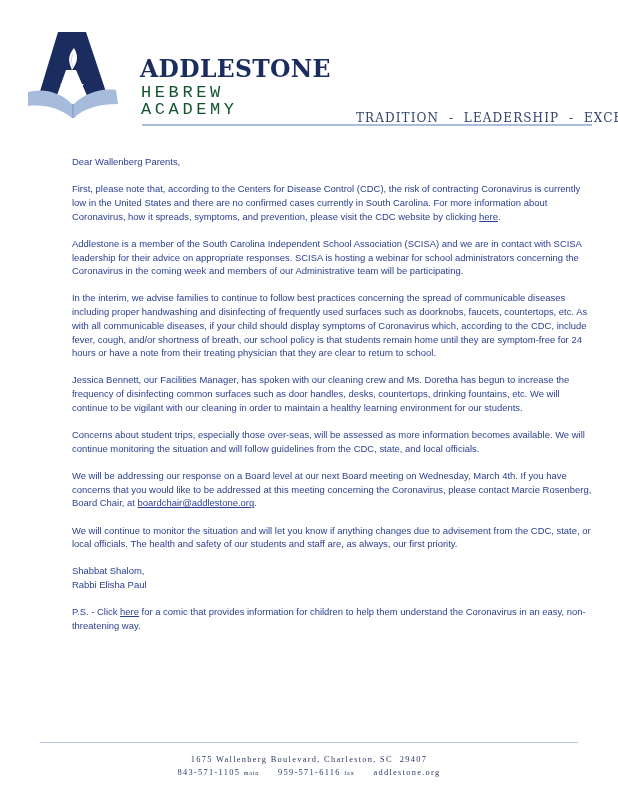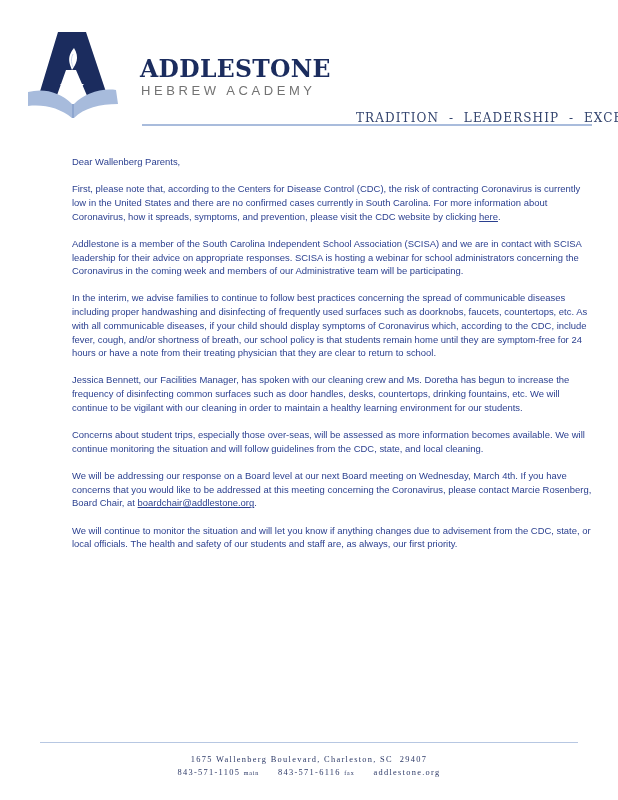--- a/index.html
+++ b/index.html
@@ -2,21 +2,21 @@
 <html><head>
   <meta charset="utf-8">
   <style>
     html, body { margin: 0; padding: 0; background: #ffffff; }
     body { width: 618px; height: 800px; position: relative; overflow: hidden; }
     .page { position: absolute; left: 0; top: 0; width: 522px; height: 800px; background: #fff; }
 
     .logo { position: absolute; left: 26px; top: 32px; width: 300px; height: 90px; }
     .logo-mark { position: absolute; left: 0; top: 0; width: 100px; height: 88px; }
     .logo-name { position: absolute; left: 114px; top: 26px; font-family: "DejaVu Serif", serif; font-weight: bold; font-size: 23.5px; color: #1b2c5e; letter-spacing: 0.3px; line-height: 1; }
-    .logo-sub { position: absolute; left: 115px; top: 52px; font-family: Liberation Sans, sans-serif; font-size: 13px; color: #737373; letter-spacing: 3.6px; line-height: 1; }
+    .logo-sub { position: absolute; left: 115px; top: 52px; font-family: Liberation Mono, monospace; font-size: 17px; color: #14532d; letter-spacing: 3.6px; line-height: 1; }
 
     .tagline { position: absolute; left: 356px; top: 111px; font-family: "DejaVu Serif", serif; font-size: 12px; color: #33446e; letter-spacing: 1.1px; white-space: nowrap; }
     .header-rule { position: absolute; left: 142px; top: 124px; width: 450px; height: 2px; background: #a9bcdc; }
 
     .body-text { position: absolute; left: 72px; top: 155px; width: 520px; font-family: "Liberation Sans", sans-serif; font-size: 9.45px; line-height: 13.7px; color: #2a3f8f; }
     .body-text p { margin: 0 0 13.5px 0; }
     .body-text a { color: #2a3f8f; text-decoration: underline; }
     .sig { margin-bottom: 13.5px; }
 
     .footer-rule { position: absolute; left: 40px; top: 742px; width: 538px; height: 1px; background: #b7c7e2; }
@@ -49,32 +49,37 @@
 
   <div class="tagline" style="white-space: pre;">TRADITION  -  LEADERSHIP  -  EXCELLENCE</div>
   <div class="header-rule"></div>
 
   <div class="body-text">
     <p>Dear Wallenberg Parents,</p>
     <p><span>First, please note that, according to the Centers for Disease Control (CDC), the risk of contracting Coronavirus is currently low in the United States and there are no confirmed cases currently in South Carolina.  For more information about Coronavirus, how it spreads, symptoms, and prevention, please visit the CDC website by clicking </span><a href="#">here</a><span>.</span></p>
     <p>Addlestone is a member of the South Carolina Independent School Association (SCISA) and we are in contact with SCISA leadership for their advice on appropriate responses.  SCISA is hosting a webinar for school administrators concerning the Coronavirus in the coming week and members of our Administrative team will be participating.</p>
     <p>In the interim, we advise families to continue to follow best practices concerning the spread of communicable diseases including proper handwashing and disinfecting of frequently used surfaces such as doorknobs, faucets, countertops, etc.  As with all communicable diseases, if your child should display symptoms of Coronavirus which, according to the CDC, include fever, cough, and/or shortness of breath, our school policy is that students remain home until they are symptom-free for 24 hours or have a note from their treating physician that they are clear to return to school.</p>
     <p>Jessica Bennett, our Facilities Manager, has spoken with our cleaning crew and Ms. Doretha has begun to increase the frequency of disinfecting common surfaces such as door handles, desks, countertops, drinking fountains, etc.  We will continue to be vigilant with our cleaning in order to maintain a healthy learning environment for our students.</p>
-    <p>Concerns about student trips, especially those over-seas, will be assessed as more information becomes available.  We will continue monitoring the situation and will follow guidelines from the CDC, state, and local cleaning.</p>
+    <p>Concerns about student trips, especially those over-seas, will be assessed as more information becomes available.  We will continue monitoring the situation and will follow guidelines from the CDC, state, and local officials.</p>
     <p><span>We will be addressing our response on a Board level at our next Board meeting on Wednesday, March 4th.  If you have concerns that you would like to be addressed at this meeting concerning the Coronavirus, please contact Marcie Rosenberg, Board Chair, at </span><a href="#">boardchair@addlestone.org</a><span>.</span></p>
     <p>We will continue to monitor the situation and will let you know if anything changes due to advisement from the CDC, state, or local officials.  The health and safety of our students and staff are, as always, our first priority.</p>
+    <div class="sig">
+      <div>Shabbat Shalom,</div>
+      <div>Rabbi Elisha Paul</div>
+    </div>
+    <p><span>P.S. - Click </span><a href="#">here</a><span> for a comic that provides information for children to help them understand the Coronavirus in an easy, non-threatening way.</span></p>
   </div>
 
   <div class="footer-rule"></div>
   <div class="footer">
     <div style="white-space: pre;">1675 Wallenberg Boulevard, Charleston, SC  29407</div>
     <div>
       <span>843-571-1105</span>
       <span class="small">main</span>
       <span class="gap"></span>
-      <span>843-571-6116</span>
+      <span>959-571-6116</span>
       <span class="small">fax</span>
       <span class="gap"></span>
       <span>addlestone.org</span>
     </div>
   </div>
 
 </div>
 
 </body></html>

